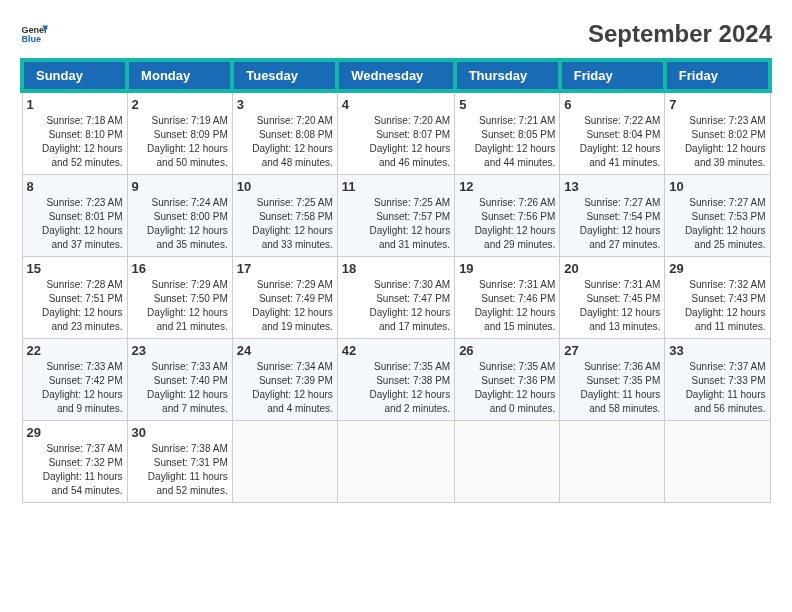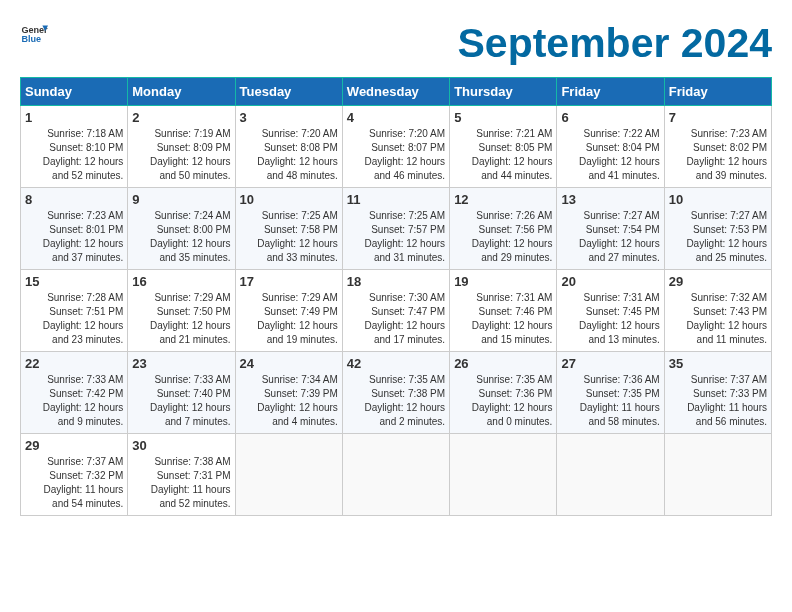--- a/index.html
+++ b/index.html
@@ -22,41 +22,41 @@
       gap: 4px;
     }
     .logo-icon {
       width: 28px;
       height: 28px;
     }
     .title-section {
       text-align: right;
     }
     .cal-title {
-      font-size: 41px;
+      font-size: 24px;
       font-weight: bold;
-      color: #0369a1;
+      color: #404040;
     }
     .cal-subtitle {
       font-size: 16px;
       color: #555;
     }
     table {
       width: 100%;
       border-collapse: collapse;
       font-size: 11px;
     }
     thead tr th {
       background-color: #1a6bb5;
       color: #fff;
-      padding: 6px 4px;
+      padding: 6px 12px;
       text-align: left;
       font-size: 13px;
       font-weight: bold;
-      border: 1px solid #14b8a6;
+      border: 4px solid #14b8a6;
     }
     tbody tr td {
       border: 1px solid #ccc;
       vertical-align: top;
       padding: 4px;
       min-height: 80px;
       height: 80px;
       color: #333;
       background: #fff;
     }
@@ -216,21 +216,21 @@
         </td>
         <td>
           <div class="day-num">26</div>
           <div class="day-info">Sunrise: 7:35 AM<br>Sunset: 7:36 PM<br>Daylight: 12 hours<br>and 0 minutes.</div>
         </td>
         <td>
           <div class="day-num">27</div>
           <div class="day-info">Sunrise: 7:36 AM<br>Sunset: 7:35 PM<br>Daylight: 11 hours<br>and 58 minutes.</div>
         </td>
         <td>
-          <div class="day-num">35</div>
+          <div class="day-num">33</div>
           <div class="day-info">Sunrise: 7:37 AM<br>Sunset: 7:33 PM<br>Daylight: 11 hours<br>and 56 minutes.</div>
         </td>
       </tr>
       <tr>
         <td>
           <div class="day-num">29</div>
           <div class="day-info">Sunrise: 7:37 AM<br>Sunset: 7:32 PM<br>Daylight: 11 hours<br>and 54 minutes.</div>
         </td>
         <td>
           <div class="day-num">30</div>

